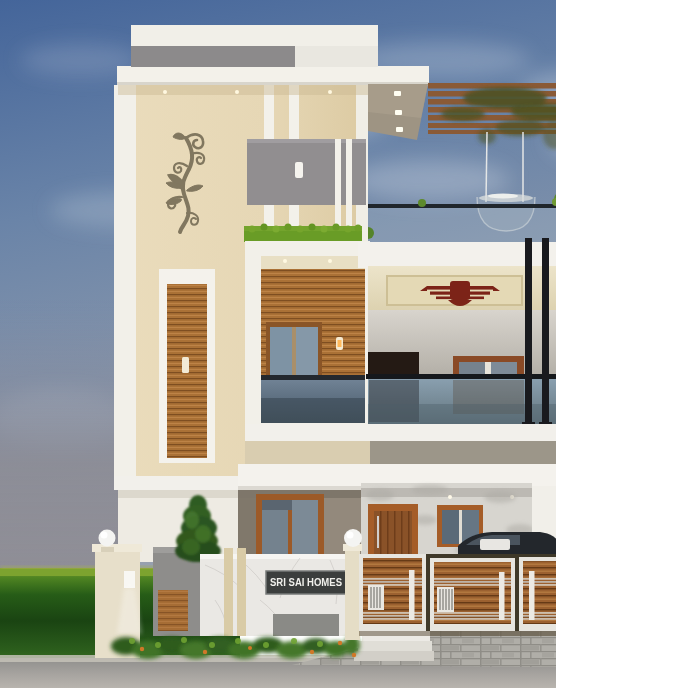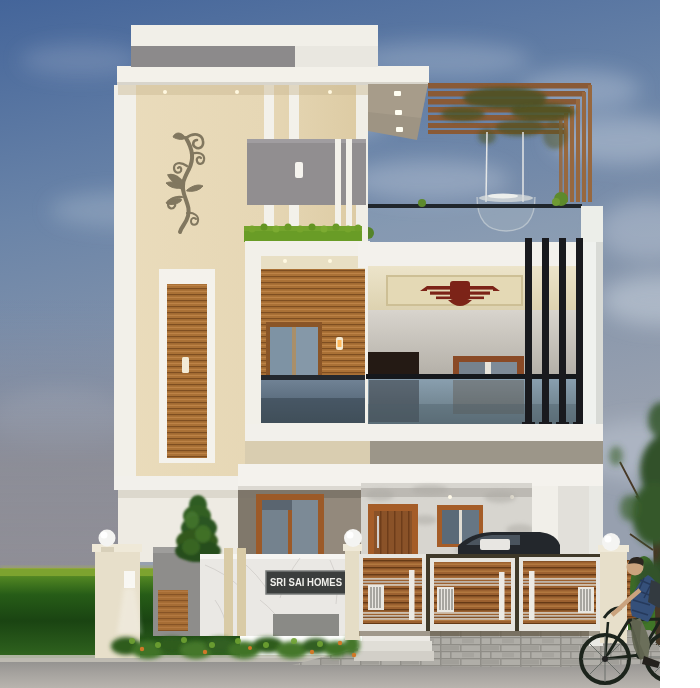--- a/index.html
+++ b/index.html
@@ -1,16 +1,16 @@
 <!DOCTYPE html>
 <html><head>
 <meta charset="utf-8">
 <style>
 html,body{margin:0;padding:0;background:#fff;font-family:"Liberation Sans",sans-serif;}
-#scene{width:660px;height:688px;position:relative;overflow:hidden;}
+#scene{width:556px;height:688px;position:relative;overflow:hidden;}
 svg{display:block;}
 </style>
 </head>
 <body>
 <div id="scene">
 <svg width="700" height="688" viewBox="0 0 700 688" xmlns="http://www.w3.org/2000/svg">
 <defs>
 <linearGradient id="skyG" x1="0" y1="0" x2="0.25" y2="1">
 <stop offset="0" stop-color="#44659a"></stop>
 <stop offset="0.35" stop-color="#6a84a8"></stop>

